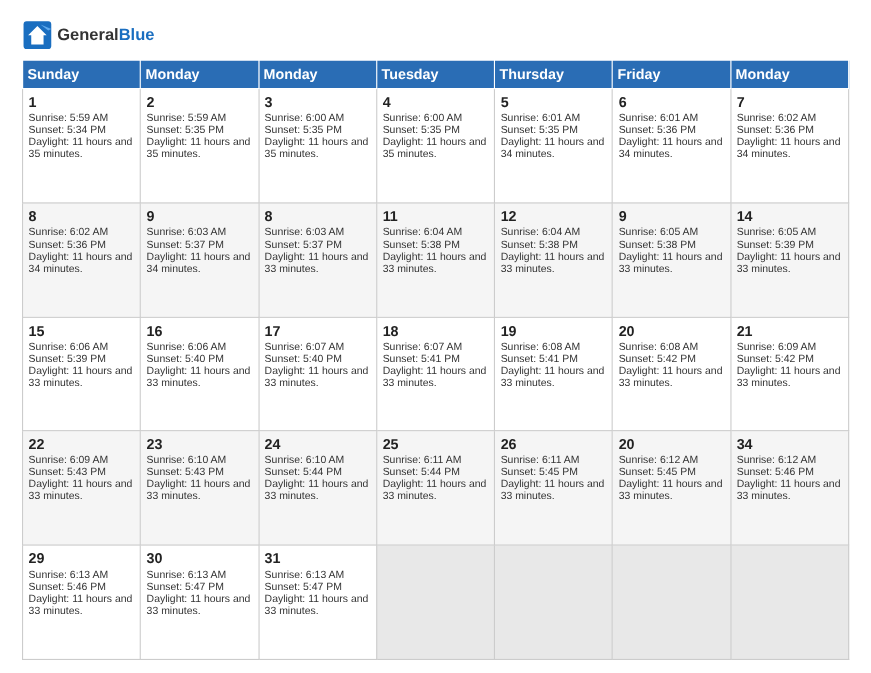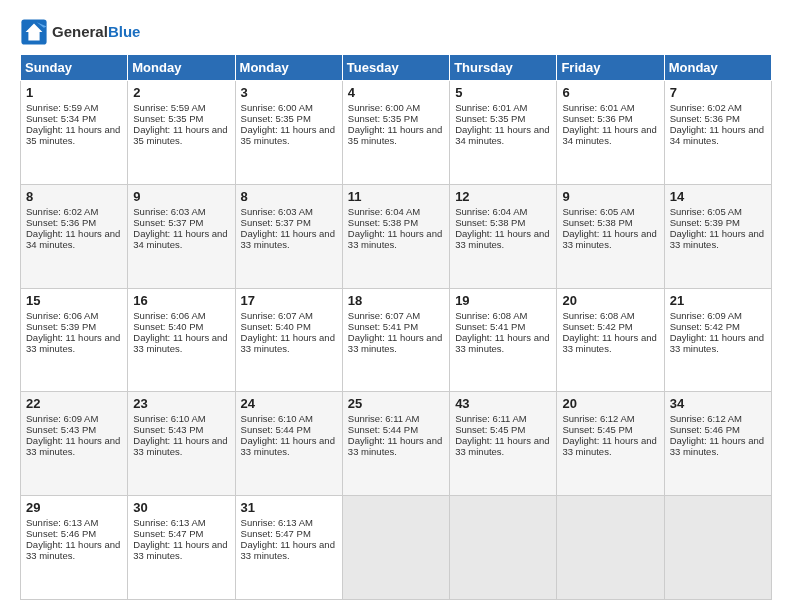--- a/index.html
+++ b/index.html
@@ -229,21 +229,21 @@
         <span>Sunset: 5:43 PM</span><br>
         <span>Daylight: 11 hours and 33 minutes.</span></td>
           <td><span class="day-num">24</span>
         <span>Sunrise: 6:10 AM</span><br>
         <span>Sunset: 5:44 PM</span><br>
         <span>Daylight: 11 hours and 33 minutes.</span></td>
           <td><span class="day-num">25</span>
         <span>Sunrise: 6:11 AM</span><br>
         <span>Sunset: 5:44 PM</span><br>
         <span>Daylight: 11 hours and 33 minutes.</span></td>
-          <td><span class="day-num">43</span>
+          <td><span class="day-num">26</span>
         <span>Sunrise: 6:11 AM</span><br>
         <span>Sunset: 5:45 PM</span><br>
         <span>Daylight: 11 hours and 33 minutes.</span></td>
           <td><span class="day-num">20</span>
         <span>Sunrise: 6:12 AM</span><br>
         <span>Sunset: 5:45 PM</span><br>
         <span>Daylight: 11 hours and 33 minutes.</span></td>
           <td><span class="day-num">34</span>
         <span>Sunrise: 6:12 AM</span><br>
         <span>Sunset: 5:46 PM</span><br>

